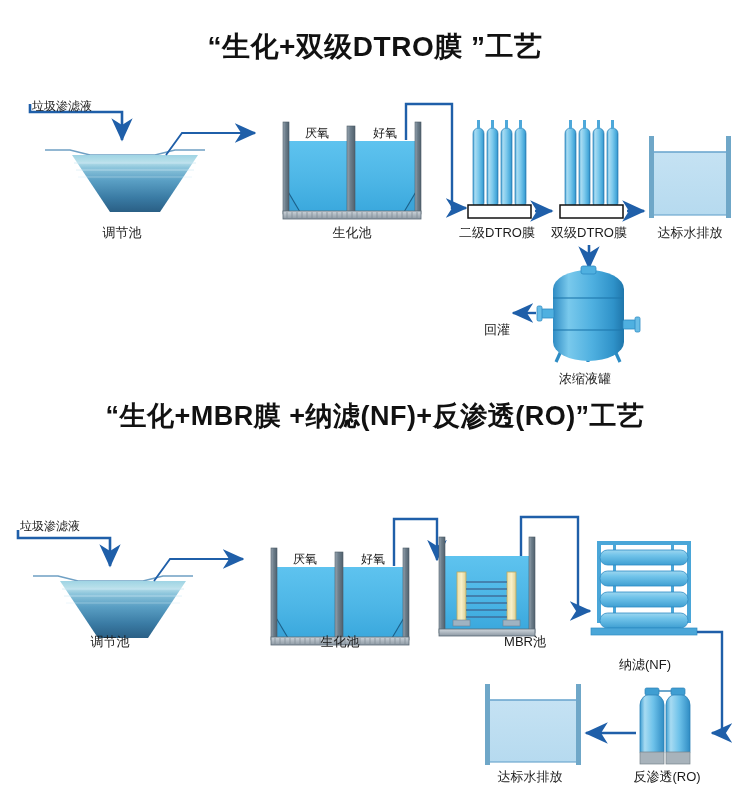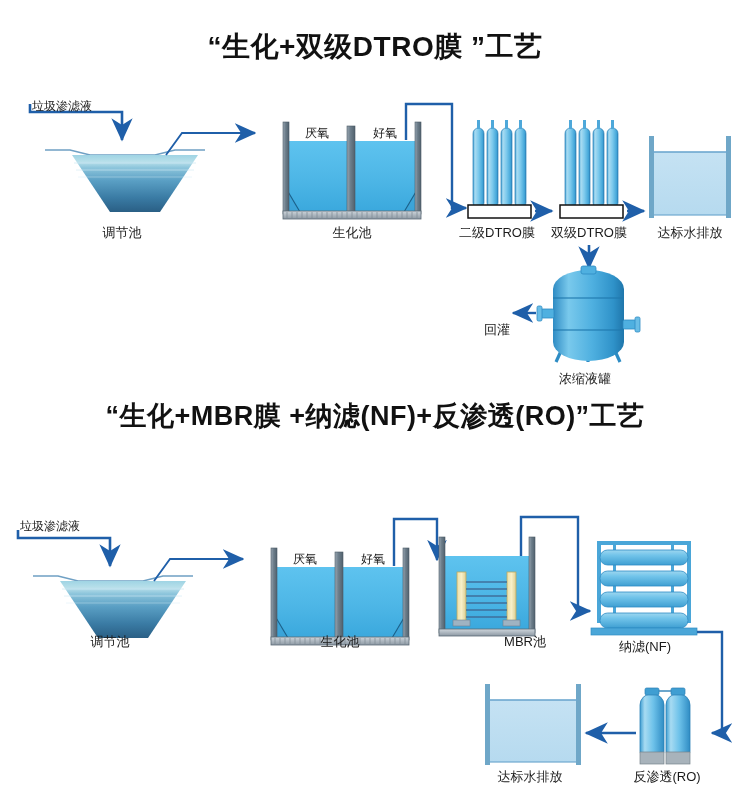--- a/index.html
+++ b/index.html
@@ -395,17 +395,17 @@
   <div class="caption" style="left:585px; top:370px;">浓缩液罐</div>
   <div class="caption" style="left:497px; top:305px;margin-top:16px;">回灌</div>
 
   <div class="caption sm" style="left:50px; top:518px;">垃圾渗滤液</div>
   <div class="caption sm" style="left:305px; top:551px;">厌氧</div>
   <div class="caption sm" style="left:373px; top:551px;">好氧</div>
 
   <div class="caption" style="left:110px; top:633px;">调节池</div>
   <div class="caption" style="left:340px; top:633px;">生化池</div>
   <div class="caption" style="left:487px; top:633px;margin-left:38px;">MBR池</div>
-  <div class="caption" style="left:645px; top:638px;">纳滤(NF)</div>
+  <div class="caption" style="left:645px; top:656px;">纳滤(NF)</div>
   <div class="caption" style="left:667px; top:768px;">反渗透(RO)</div>
   <div class="caption" style="left:530px; top:768px;">达标水排放</div>
 
 </div>
 
 </body></html>

